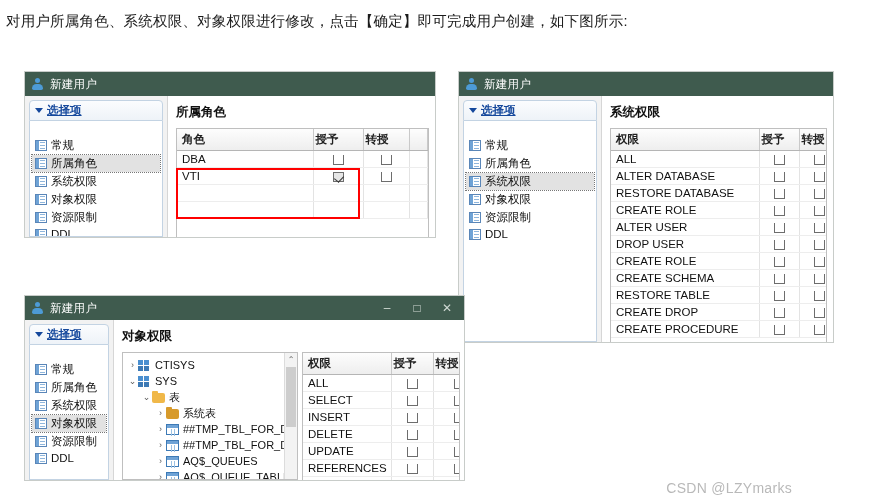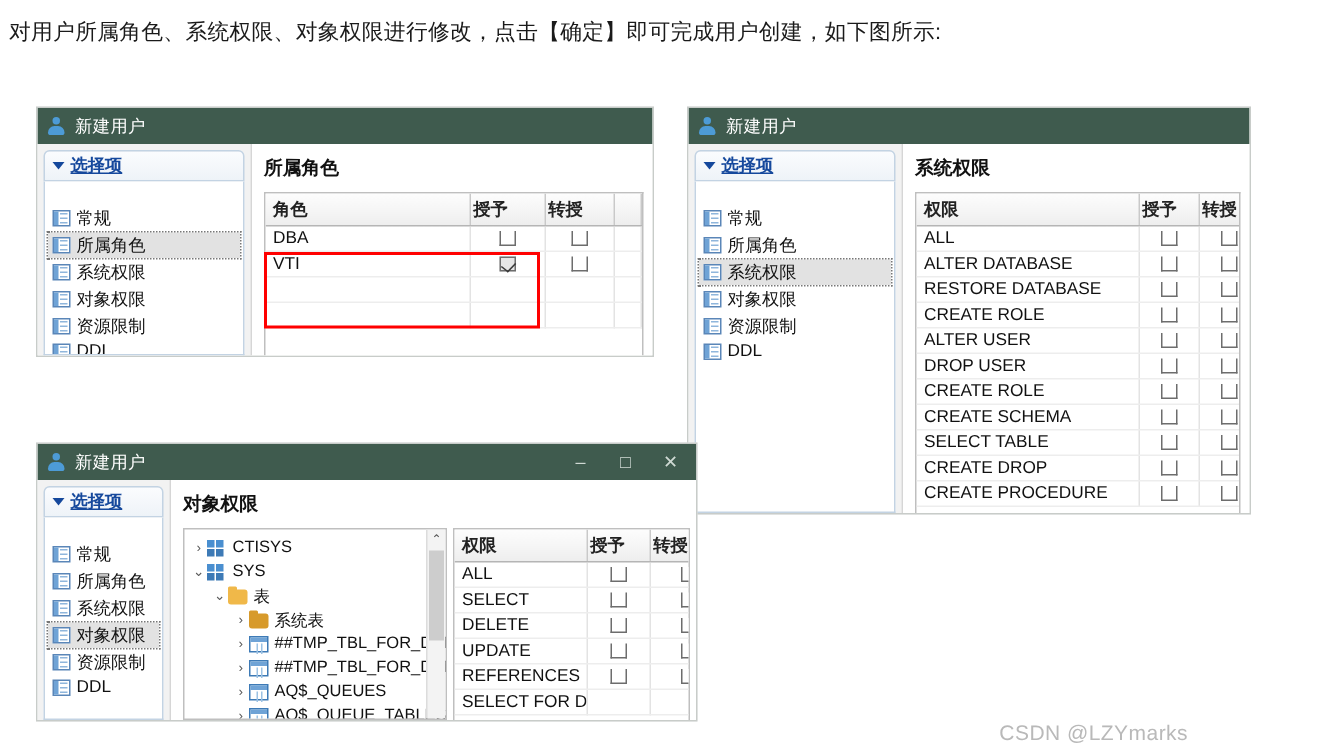--- a/index.html
+++ b/index.html
@@ -460,21 +460,21 @@
                   <td class="c"><span class="cb"></span></td>
                   <td></td>
                 </tr>
               <tr>
                   <td>CREATE SCHEMA</td>
                   <td class="c"><span class="cb"></span></td>
                   <td class="c"><span class="cb"></span></td>
                   <td></td>
                 </tr>
               <tr>
-                  <td>SELECT TABLE</td>
+                  <td>RESTORE TABLE</td>
                   <td class="c"><span class="cb"></span></td>
                   <td class="c"><span class="cb"></span></td>
                   <td></td>
                 </tr>
               <tr>
                   <td>CREATE DROP</td>
                   <td class="c"><span class="cb"></span></td>
                   <td class="c"><span class="cb"></span></td>
                   <td></td>
                 </tr>
@@ -614,20 +614,26 @@
                     <td class="c"><span class="cb"></span></td>
                     <td></td>
                   </tr>
                 <tr>
                     <td>SELECT</td>
                     <td class="c"><span class="cb"></span></td>
                     <td class="c"><span class="cb"></span></td>
                     <td></td>
                   </tr>
                 <tr>
+                    <td>INSERT</td>
+                    <td class="c"><span class="cb"></span></td>
+                    <td class="c"><span class="cb"></span></td>
+                    <td></td>
+                  </tr>
+                <tr>
                     <td>DELETE</td>
                     <td class="c"><span class="cb"></span></td>
                     <td class="c"><span class="cb"></span></td>
                     <td></td>
                   </tr>
                 <tr>
                     <td>UPDATE</td>
                     <td class="c"><span class="cb"></span></td>
                     <td class="c"><span class="cb"></span></td>
                     <td></td>

